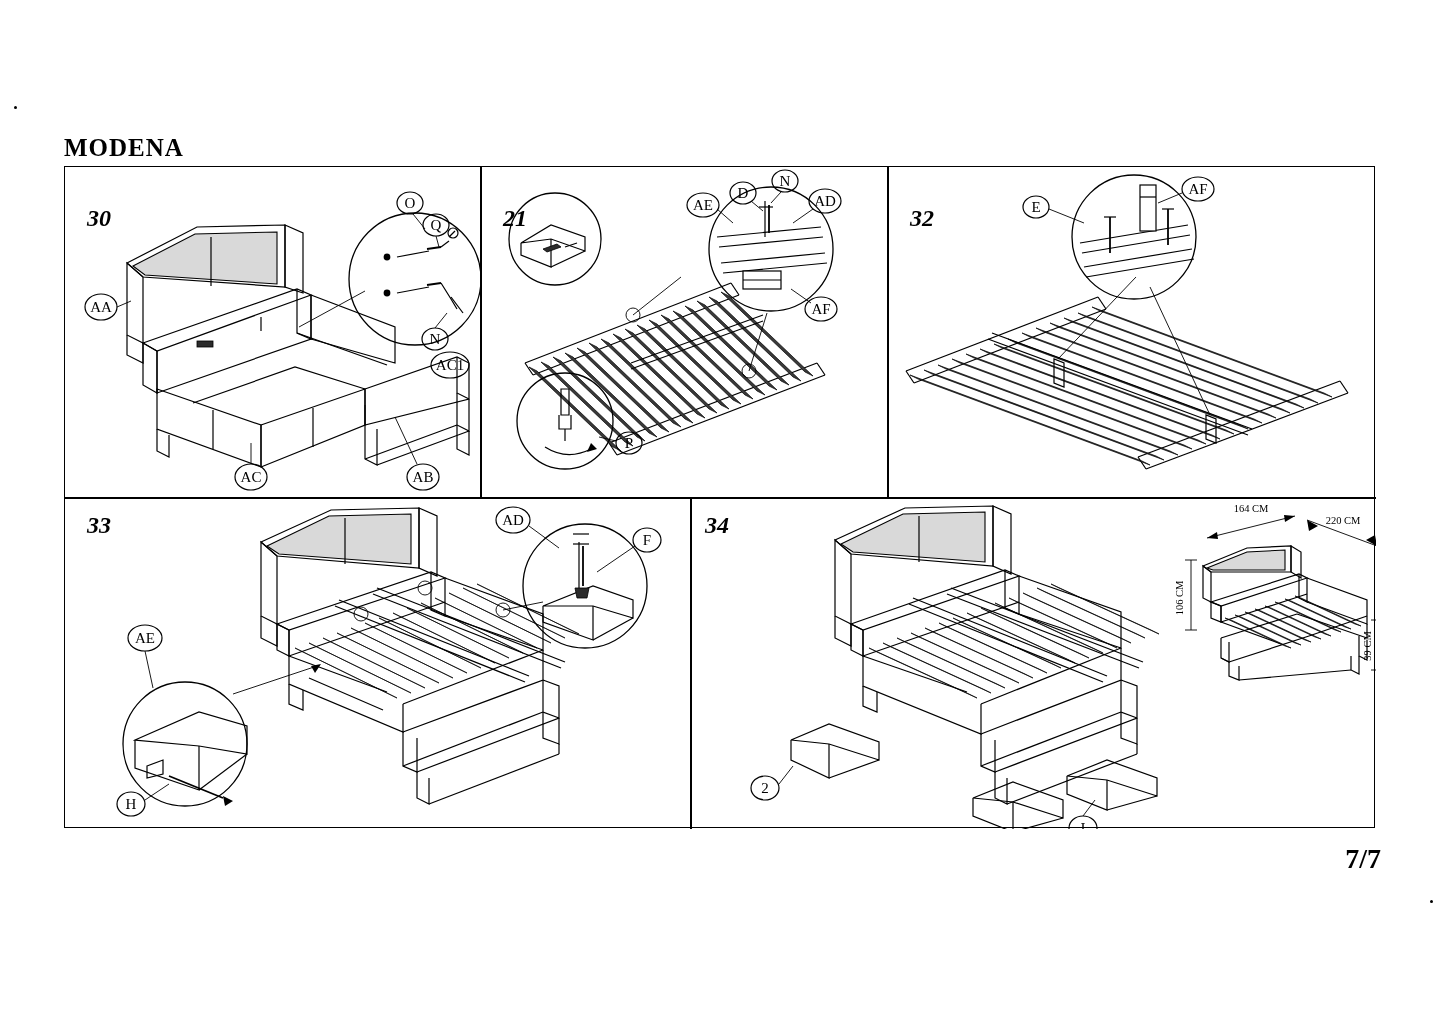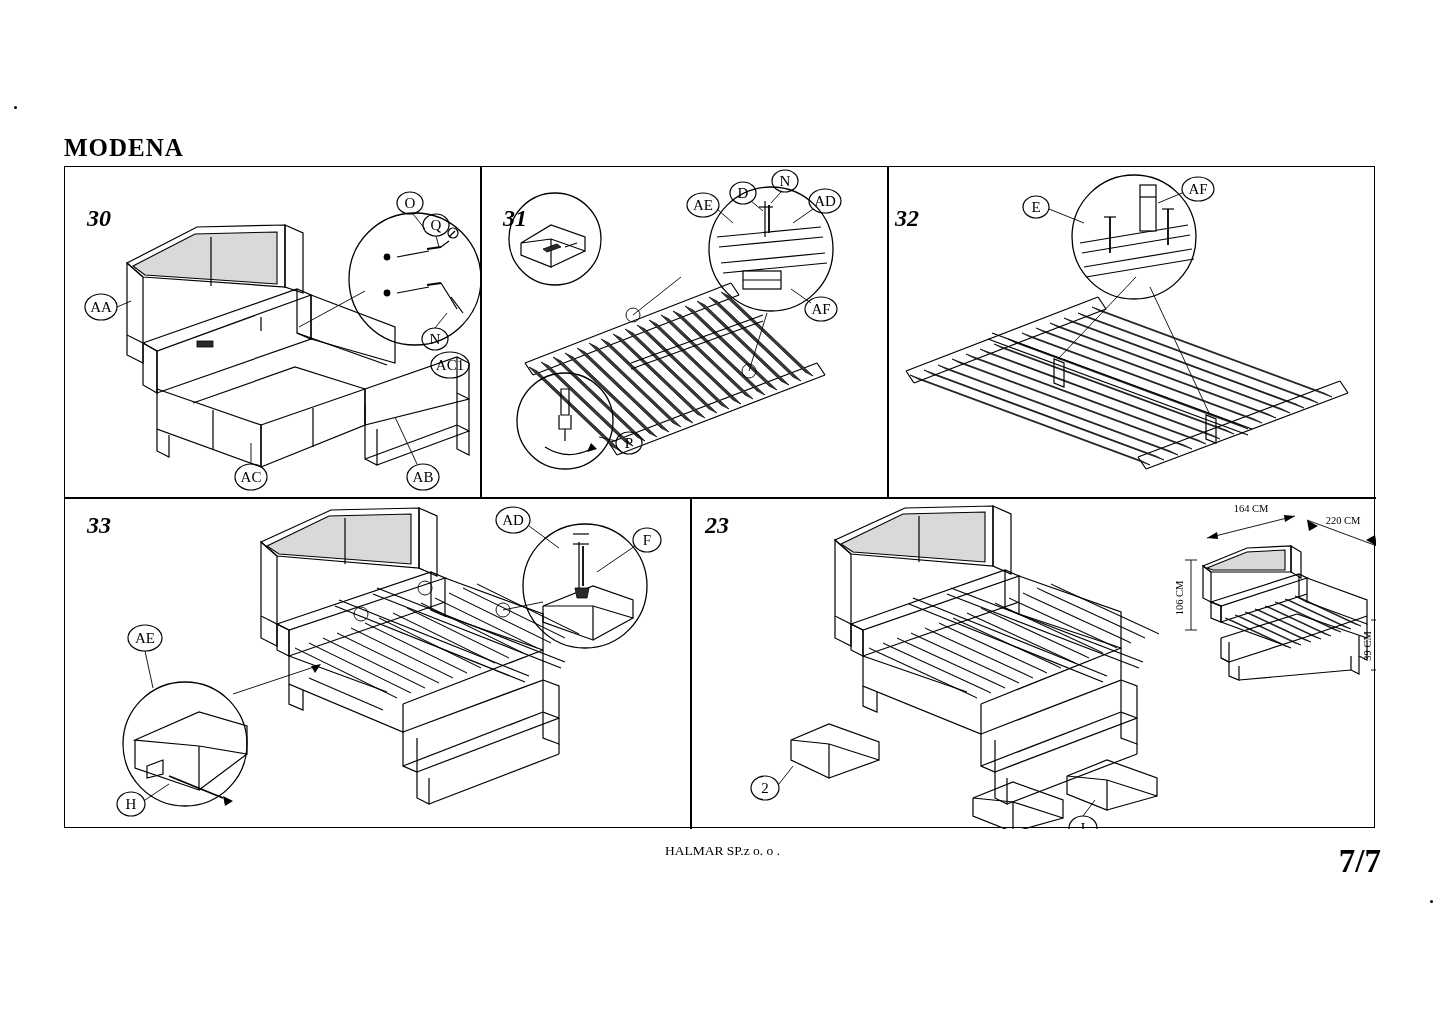--- a/index.html
+++ b/index.html
@@ -36,21 +36,21 @@
     font-family:"Liberation Serif", serif;
     font-style:italic;
   }
 
   .footer{
     position:absolute;left:0;right:0;top:842px;text-align:center;
     font-size:13.5px;line-height:17px;
   }
   .pagenum{
     position:absolute;right:64px;top:843px;
-    font-weight:bold;font-size:33px;
+    font-weight:bold;font-size:28px;
     font-family:"Liberation Serif", serif;
   }
 
   svg{display:block;}
   .ln{fill:none;stroke:#000;stroke-width:1.2;}
   .lnt{fill:none;stroke:#000;stroke-width:0.9;}
   .lnb{fill:none;stroke:#000;stroke-width:1.8;}
   .fillw{fill:#ffffff;stroke:#000;stroke-width:1.2;}
   .fillg{fill:#d9d9d9;stroke:#000;stroke-width:1.1;}
   .filld{fill:#2b2b2b;stroke:#000;stroke-width:0.8;}
@@ -165,21 +165,21 @@
         </g>
         <g>
           <ellipse class="ln" cx="370" cy="172" rx="13" ry="11"></ellipse>
           <text class="lbl" x="370" y="177" text-anchor="middle">N</text>
           <path class="lnt" d="M370 161 L382 146"></path>
         </g>
       </svg>
     </div>
 
     <div class="cell" style="left:416px;top:0;width:406px;height:330px;">
-      <div class="cellnum" style="left:22px;top:38px;">31</div>
+      <div class="cellnum" style="left:22px;top:38px;">21</div>
       <svg width="406" height="330" viewBox="0 0 406 330">
 
         <g>
           <path class="ln" d="M44 196 L250 116"></path>
           <path class="ln" d="M52 208 L258 128"></path>
           <path class="ln" d="M44 196 L52 208"></path>
           <path class="ln" d="M250 116 L258 128"></path>
 
           <path class="ln" d="M128 276 L336 196"></path>
           <path class="ln" d="M136 288 L344 208"></path>
@@ -267,21 +267,21 @@
         </g>
 
         <circle class="lnt" cx="152" cy="148" r="7" fill="none"></circle>
         <circle class="lnt" cx="268" cy="204" r="7" fill="none"></circle>
         <path class="lnt" d="M152 148 L200 110"></path>
         <path class="lnt" d="M268 204 L286 146"></path>
       </svg>
     </div>
 
     <div class="cell" style="left:823px;top:0;width:488px;height:330px;">
-      <div class="cellnum" style="left:7px;top:38px;">32</div>
+      <div class="cellnum" style="left:22px;top:38px;">32</div>
       <svg width="488" height="330" viewBox="0 0 488 330">
 
         <path class="ln" d="M18 204 L210 130"></path>
         <path class="ln" d="M26 216 L218 142"></path>
         <path class="ln" d="M18 204 L26 216"></path>
         <path class="ln" d="M210 130 L218 142"></path>
         <path class="ln" d="M250 290 L452 214"></path>
         <path class="ln" d="M258 302 L460 226"></path>
         <path class="ln" d="M250 290 L258 302"></path>
         <path class="ln" d="M452 214 L460 226"></path>
@@ -434,21 +434,21 @@
         </g>
 
         <circle class="lnt" cx="288" cy="116" r="7" fill="none"></circle>
         <circle class="lnt" cx="352" cy="90" r="7" fill="none"></circle>
         <circle class="lnt" cx="430" cy="112" r="7" fill="none"></circle>
         <path class="lnt" d="M430 112 L470 104"></path>
       </svg>
     </div>
 
     <div class="cell" style="left:626px;top:331px;width:685px;height:331px;">
-      <div class="cellnum" style="left:14px;top:14px;">23</div>
+      <div class="cellnum" style="left:14px;top:14px;">34</div>
       <svg width="685" height="331" viewBox="0 0 685 331">
 
         <path class="ln" d="M144 42 L144 118 L160 126 L160 56 Z"></path>
         <path class="ln" d="M144 42 L214 10 L302 8 L302 68 L160 56 Z"></path>
         <path class="fillg" d="M150 46 L212 16 L294 14 L294 64 L162 54 Z"></path>
         <path class="ln" d="M228 18 L228 64"></path>
         <path class="ln" d="M302 8 L320 16 L320 76 L302 68 Z"></path>
 
         <path class="ln" d="M160 126 L160 152 L172 158 L172 132 Z"></path>
         <path class="ln" d="M160 126 L314 72 L328 78 L172 132 Z"></path>
@@ -565,18 +565,17 @@
           <path class="lnt" d="M686 122 L686 172"></path>
           <path class="lnt" d="M680 122 L692 122"></path>
           <path class="lnt" d="M680 172 L692 172"></path>
           <text class="dim" x="680" y="148" text-anchor="middle" transform="rotate(-90 680 148)">39 CM</text>
         </g>
       </svg>
     </div>
   </div>
 
   <div class="footer">
-    <div>HALMAR SP.z o. o .</div>
   </div>
 
   <div class="pagenum">7/7</div>
 
 </div>
 
 </body></html>

